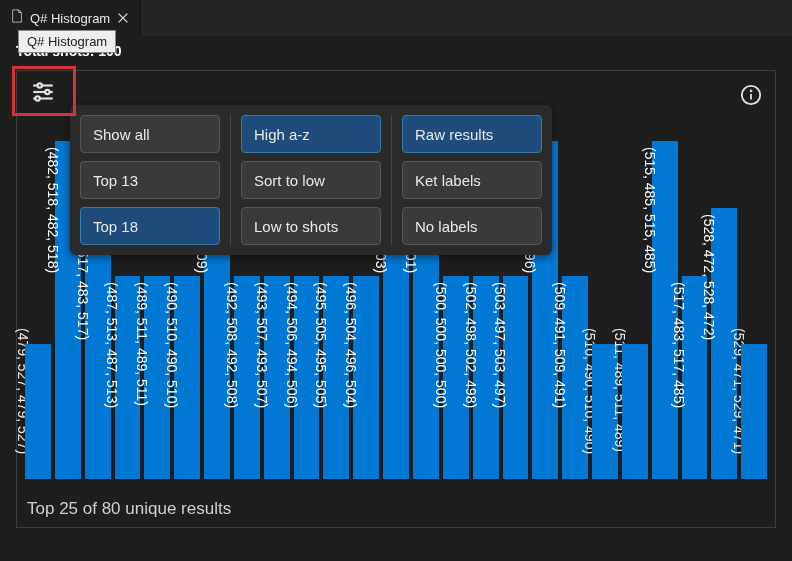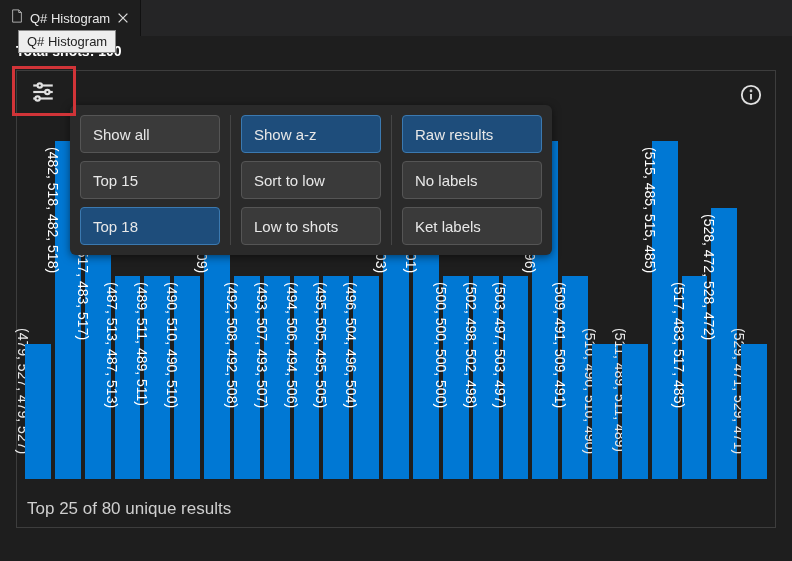--- a/index.html
+++ b/index.html
@@ -101,34 +101,34 @@
       <svg viewBox="0 0 24 24">
           <circle cx="12" cy="12" r="10"></circle>
           <line x1="12" y1="11" x2="12" y2="17"></line>
           <circle cx="12" cy="7.5" r="0.5" fill="#e0e0e0"></circle>
         </svg>
     </div>
 
     <div class="panel" id="panel">
         <div class="group">
           <button>Show all</button>
-          <button>Top 15</button>
+          <button>Top 13</button>
           <button class="selected">Top 18</button>
         </div>
         <div class="sep"></div>
         <div class="group">
-          <button class="selected">Show a-z</button>
+          <button class="selected">High a-z</button>
           <button>Sort to low</button>
           <button>Low to shots</button>
         </div>
         <div class="sep"></div>
         <div class="group">
           <button class="selected">Raw results</button>
+          <button>Ket labels</button>
           <button>No labels</button>
-          <button>Ket labels</button>
         </div>
       </div>
 
     <div class="bars" id="bars">
         <div class="bar-wrap" style="position: relative;">
           <div class="label-out" style="bottom: 135px; left: 50%; position: absolute; transform: translateX(-7px) rotate(90deg); transform-origin: left top;">(479, 527, 479, 527)</div>
           <div class="bar" style="height: 135px;"></div>
         </div>
         <div class="bar-wrap">
           <div class="bar" style="height: 338px;">

